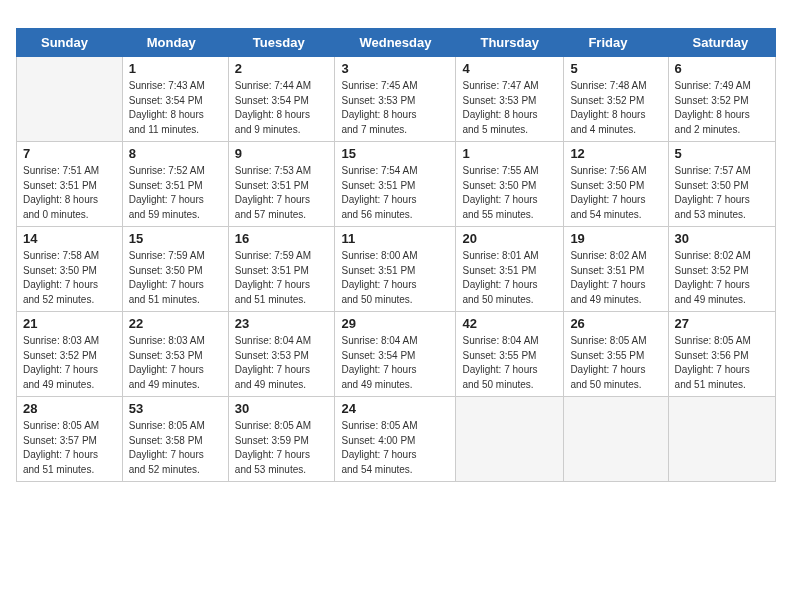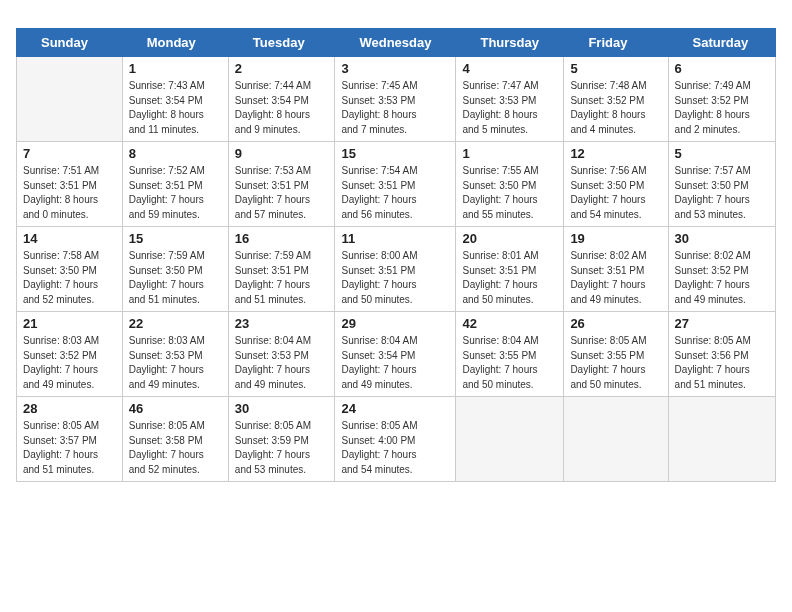--- a/index.html
+++ b/index.html
@@ -223,21 +223,21 @@
           <span class="day-number">27</span>
           <div class="day-info">Sunrise: 8:05 AM<br>Sunset: 3:56 PM<br>Daylight: 7 hours<br>and 51 minutes.</div>
         </td>
       </tr>
       <tr>
         <td>
           <span class="day-number">28</span>
           <div class="day-info">Sunrise: 8:05 AM<br>Sunset: 3:57 PM<br>Daylight: 7 hours<br>and 51 minutes.</div>
         </td>
         <td>
-          <span class="day-number">46</span>
+          <span class="day-number">53</span>
           <div class="day-info">Sunrise: 8:05 AM<br>Sunset: 3:58 PM<br>Daylight: 7 hours<br>and 52 minutes.</div>
         </td>
         <td>
           <span class="day-number">30</span>
           <div class="day-info">Sunrise: 8:05 AM<br>Sunset: 3:59 PM<br>Daylight: 7 hours<br>and 53 minutes.</div>
         </td>
         <td>
           <span class="day-number">24</span>
           <div class="day-info">Sunrise: 8:05 AM<br>Sunset: 4:00 PM<br>Daylight: 7 hours<br>and 54 minutes.</div>
         </td>

